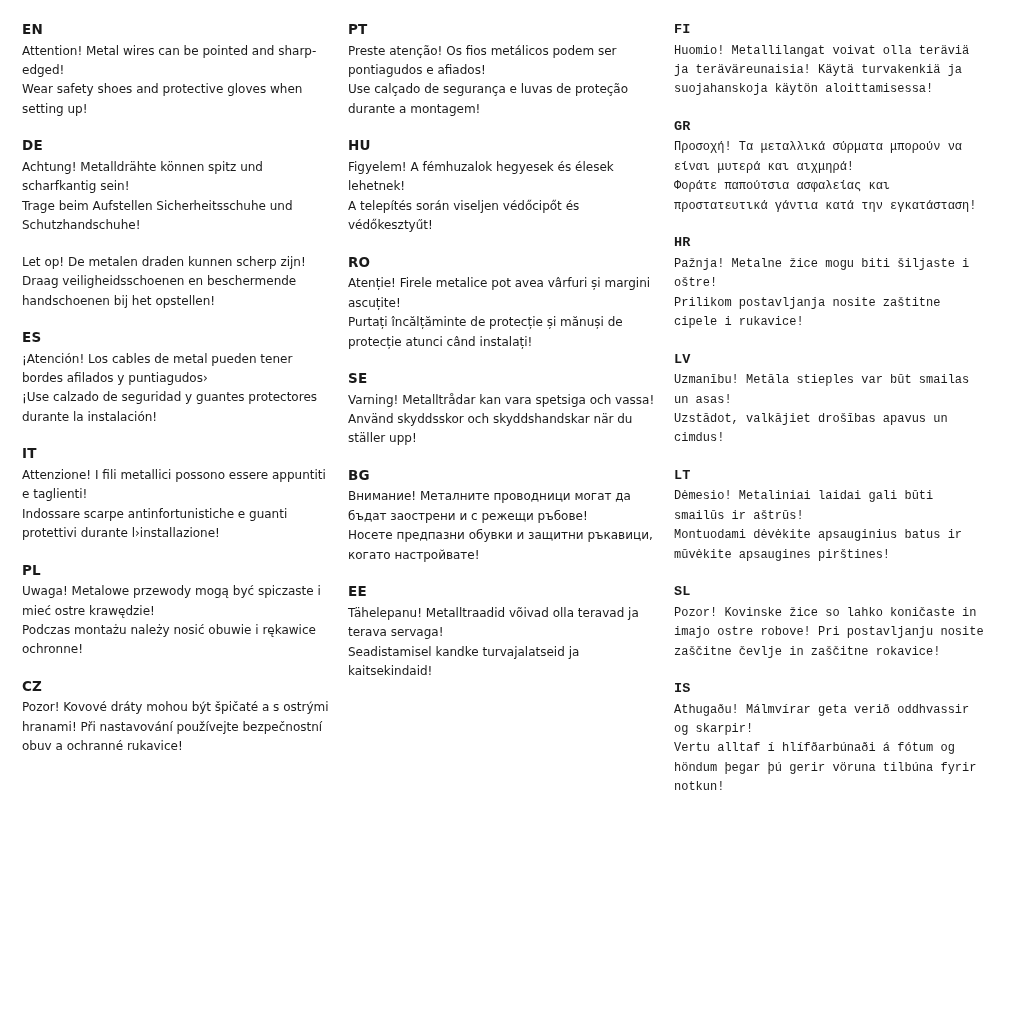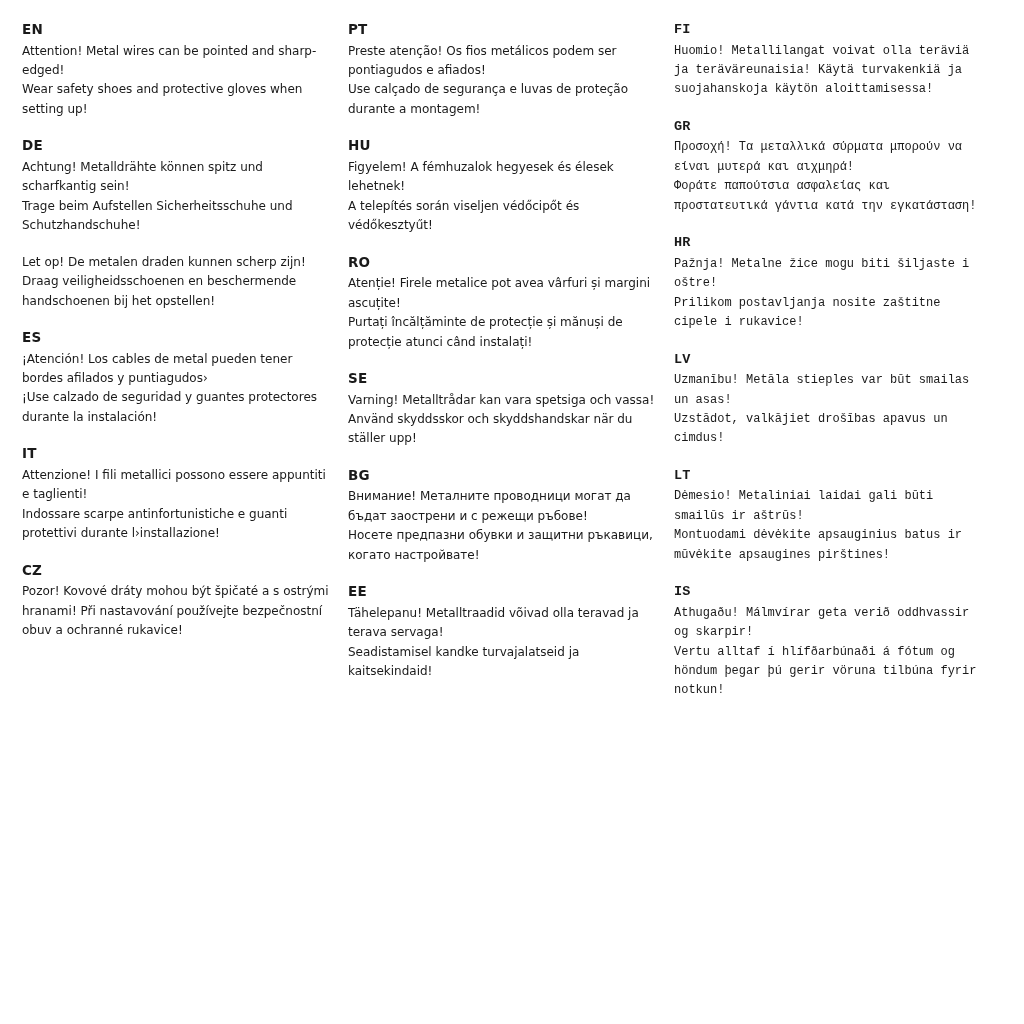--- a/index.html
+++ b/index.html
@@ -76,20 +76,25 @@
         <div class="lang-code">ES</div>
         <div class="lang-text">¡Atención! Los cables de metal pueden tener bordes afilados y puntiagudos›
 ¡Use calzado de seguridad y guantes protectores durante la instalación!</div>
       </div>
       <div class="block">
         <div class="lang-code">IT</div>
         <div class="lang-text">Attenzione! I fili metallici possono essere appuntiti e taglienti!
 Indossare scarpe antinfortunistiche e guanti protettivi durante l›installazione!</div>
       </div>
       <div class="block">
+        <div class="lang-code">PL</div>
+        <div class="lang-text">Uwaga! Metalowe przewody mogą być spiczaste i mieć ostre krawędzie!
+Podczas montażu należy nosić obuwie i rękawice ochronne!</div>
+      </div>
+      <div class="block">
         <div class="lang-code">CZ</div>
         <div class="lang-text">Pozor! Kovové dráty mohou být špičaté a s ostrými hranami! Při nastavování používejte bezpečnostní obuv a ochranné rukavice!</div>
       </div>
     </div>
 
     <div class="column col-2">
       <div class="block">
         <div class="lang-code">PT</div>
         <div class="lang-text">Preste atenção! Os fios metálicos podem ser pontiagudos e afiados!
 Use calçado de segurança e luvas de proteção durante a montagem!</div>
@@ -140,20 +145,24 @@
         <div class="lang-code">LV</div>
         <div class="lang-text">Uzmanību! Metāla stieples var būt smailas un asas!
 Uzstādot, valkājiet drošības apavus un cimdus!</div>
       </div>
       <div class="block">
         <div class="lang-code">LT</div>
         <div class="lang-text">Dėmesio! Metaliniai laidai gali būti smailūs ir aštrūs!
 Montuodami dėvėkite apsauginius batus ir mūvėkite apsaugines pirštines!</div>
       </div>
       <div class="block">
+        <div class="lang-code">SL</div>
+        <div class="lang-text">Pozor! Kovinske žice so lahko koničaste in imajo ostre robove! Pri postavljanju nosite zaščitne čevlje in zaščitne rokavice!</div>
+      </div>
+      <div class="block">
         <div class="lang-code">IS</div>
         <div class="lang-text">Athugaðu! Málmvírar geta verið oddhvassir og skarpir!
 Vertu alltaf í hlífðarbúnaði á fótum og höndum þegar þú gerir vöruna tilbúna fyrir notkun!</div>
       </div>
     </div>
 
   </div>
 </div>
 
 </body></html>

